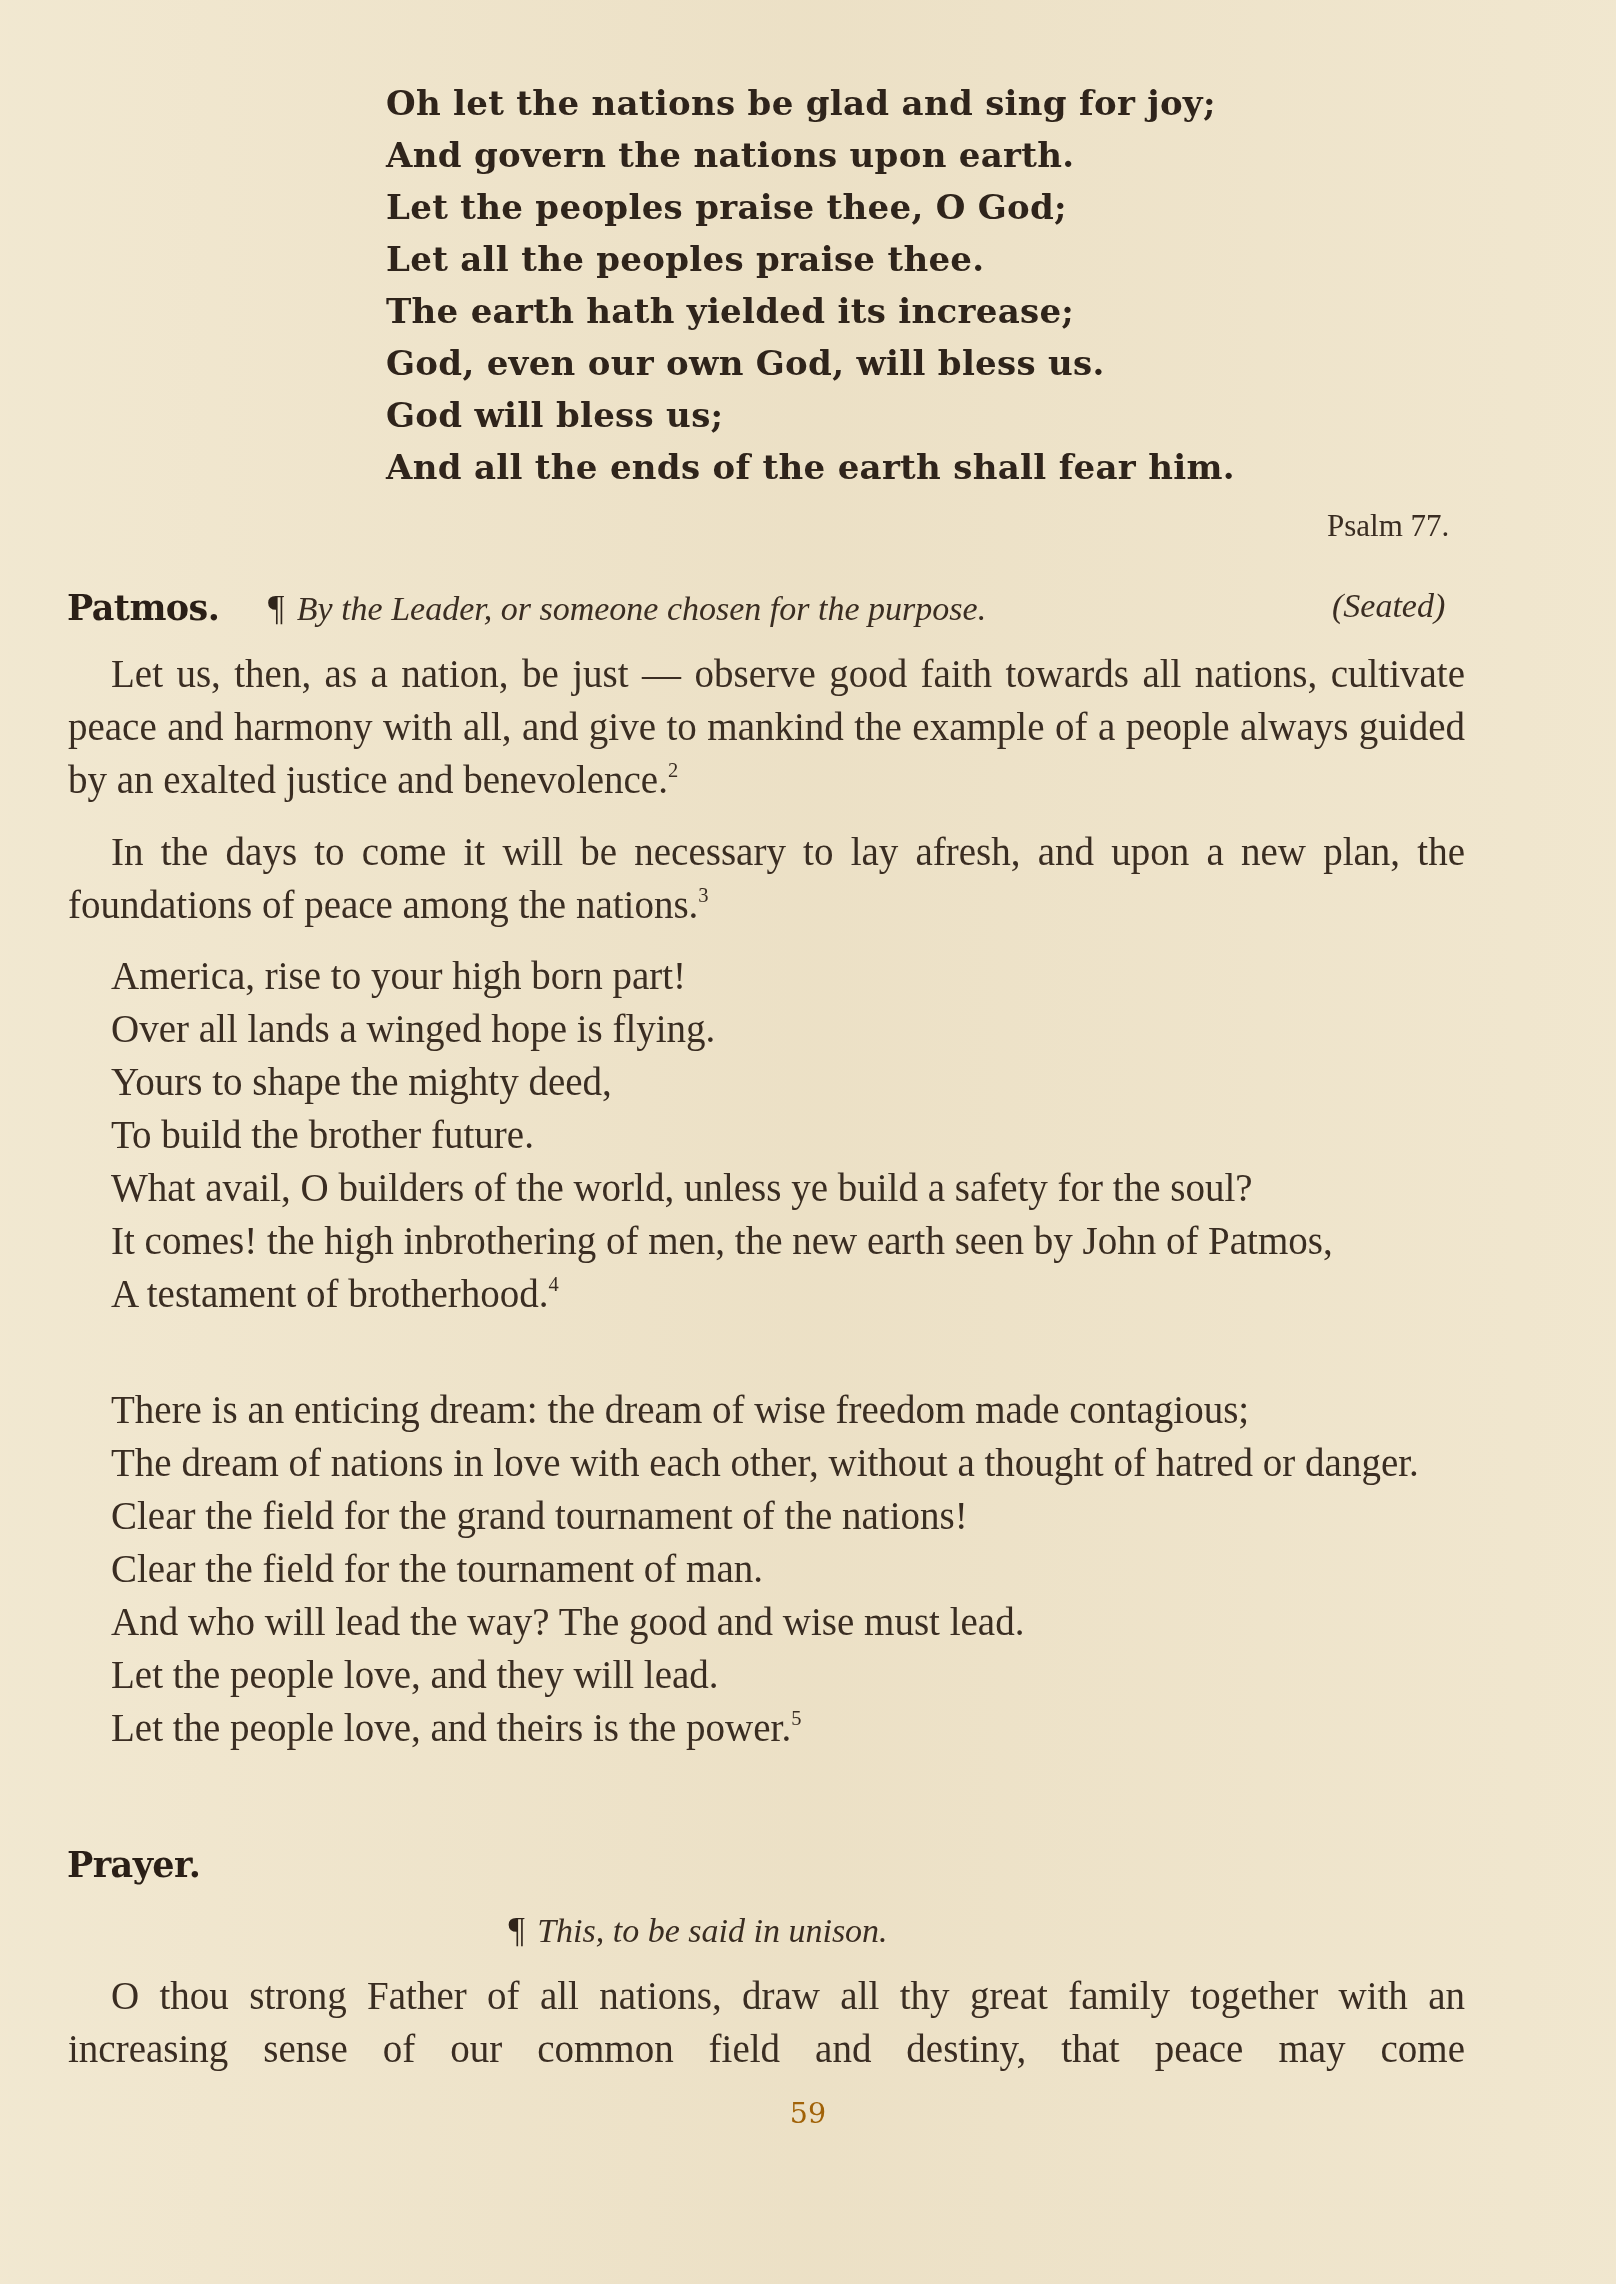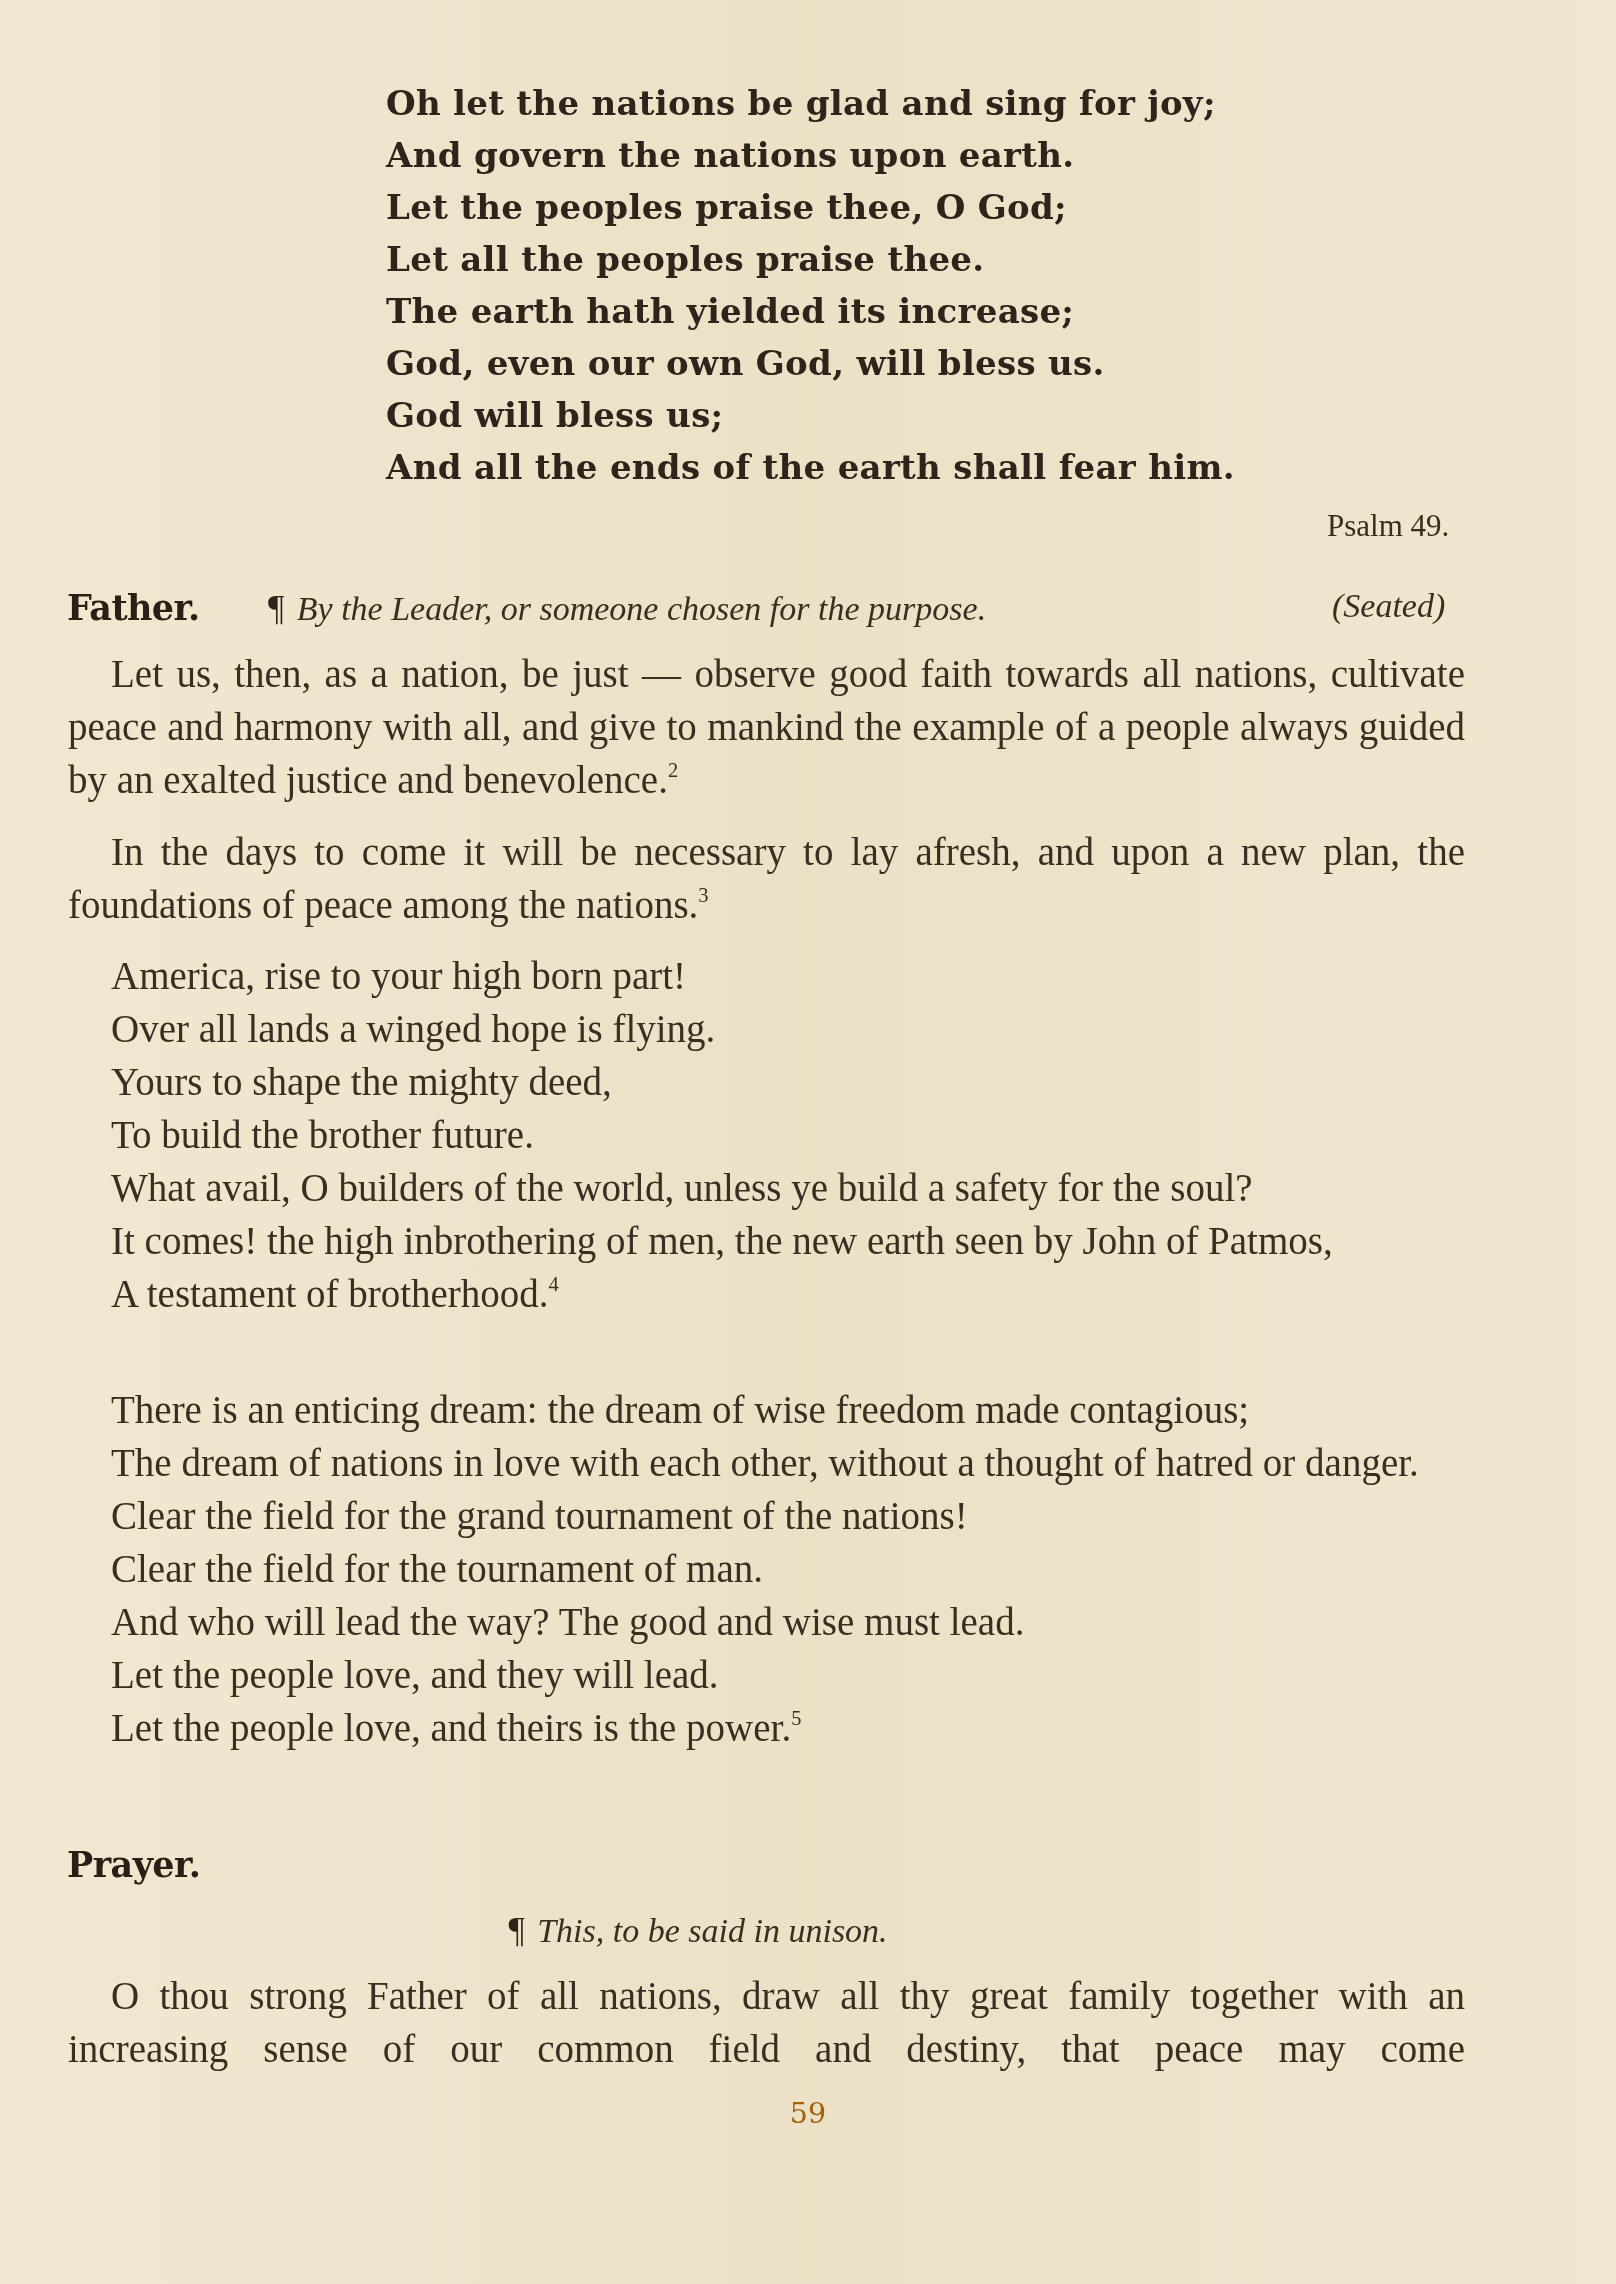--- a/index.html
+++ b/index.html
@@ -86,23 +86,23 @@
   <div class="psalm">
     <div class="line">Oh let the nations be glad and sing for joy;</div>
     <div class="line">And govern the nations upon earth.</div>
     <div class="line">Let the peoples praise thee, O God;</div>
     <div class="line">Let all the peoples praise thee.</div>
     <div class="line">The earth hath yielded its increase;</div>
     <div class="line">God, even our own God, will bless us.</div>
     <div class="line">God will bless us;</div>
     <div class="line">And all the ends of the earth shall fear him.</div>
   </div>
-  <div class="psalm-source">Psalm 49.</div>
+  <div class="psalm-source">Psalm 77.</div>
 
-  <div class="section-head" style="top:587px;">Father.</div>
+  <div class="section-head" style="top:587px;">Patmos.</div>
   <div class="reading-rubric">
     <span class="pilcrow">¶</span><span class="rubric">By the Leader, or someone chosen for the purpose.</span>
   </div>
   <div class="seated rubric">(Seated)</div>
 
   <div class="body-text p1">
     <p class="para"><span>Let us, then, as a nation, be just — observe good faith towards all nations, cultivate peace and harmony with all, and give to mankind the example of a people always guided by an exalted justice and benevolence.</span><sup>2</sup></p>
   </div>
 
   <div class="body-text p2">

